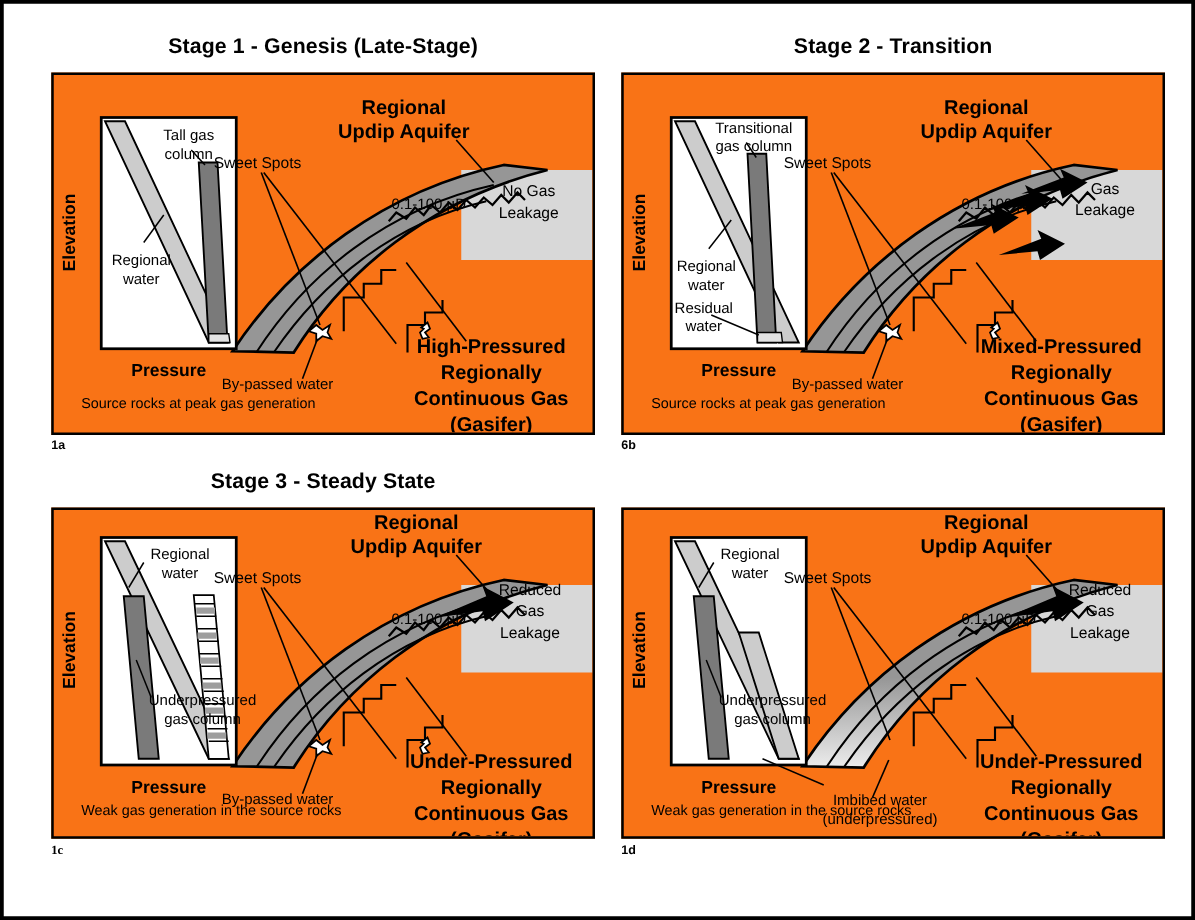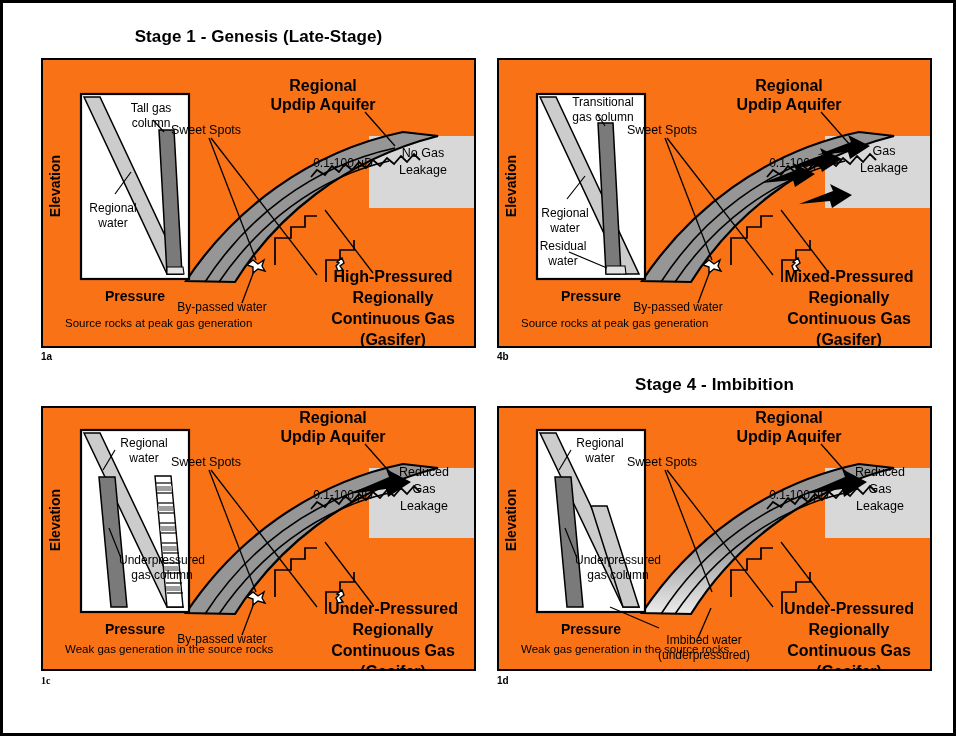--- a/index.html
+++ b/index.html
@@ -132,20 +132,21 @@
           <text x="70" y="167" font-size="12" text-anchor="middle">water</text>
         </svg>
       </div>
 
       <div class="caption" style="left:22px;bottom:17px;">Source rocks at peak gas generation</div>
     </div>
     <div class="panel-label" style="left:5px;top:324px;">1a</div>
   </div>
 
   <div class="quad" style="left:489px;top:24px;width:445px;height:335px;">
+    <div class="qtitle">Stage 2 - Transition</div>
     <div class="panelbox" style="left:5px;top:31px;width:435px;height:290px;">
       <svg width="431" height="286" viewBox="0 0 431 286">
         <rect x="326" y="76" width="105" height="72" fill="#d8d8d8"></rect>
 
         <path d="M143,221 C190,150 265,92 360,72 L395,76 C300,100 232,158 192,222 Z" fill="#969696" stroke="#000" stroke-width="2.2"></path>
 
         <path d="M162,222 C202,160 266,107 352,88" fill="none" stroke="#000" stroke-width="1.6"></path>
         <path d="M176,222 C214,166 272,118 346,101" fill="none" stroke="#000" stroke-width="1.6"></path>
 
         <path d="M262,101 L268,94 L276,99 L283,90 L290,96 L296,88 L303,94 L310,86 L317,92 L324,84 L331,90 L338,82 L345,88 L352,80 L358,86 L365,78 L371,84" fill="none" stroke="#000" stroke-width="1.8" transform="translate(6,16)"></path>
@@ -207,24 +208,25 @@
           <text x="104" y="61" font-size="12" text-anchor="middle">gas column</text>
           <text x="66" y="157" font-size="12" text-anchor="middle">Regional</text>
           <text x="66" y="172" font-size="12" text-anchor="middle">water</text>
           <text x="64" y="190" font-size="12" text-anchor="middle">Residual</text>
           <text x="64" y="205" font-size="12" text-anchor="middle">water</text>
         </svg>
       </div>
 
       <div class="caption" style="left:22px;bottom:17px;">Source rocks at peak gas generation</div>
     </div>
-    <div class="panel-label" style="left:5px;top:324px;">4b</div>
+    <div class="panel-label" style="left:5px;top:324px;">6b</div>
   </div>
 
   <div class="quad" style="left:33px;top:372px;width:445px;height:340px;">
+    <div class="qtitle">Stage 3 - Steady State</div>
     <div class="panelbox" style="left:5px;top:31px;width:435px;height:265px;">
       <svg width="431" height="261" viewBox="0 0 431 261">
         <rect x="326" y="60" width="105" height="70" fill="#d8d8d8"></rect>
 
         <path d="M143,205 C190,134 265,76 360,56 L395,60 C300,84 232,142 192,206 Z" fill="#969696" stroke="#000" stroke-width="2.2"></path>
 
         <path d="M162,206 C202,144 266,91 352,72" fill="none" stroke="#000" stroke-width="1.6"></path>
         <path d="M176,206 C214,150 272,102 346,85" fill="none" stroke="#000" stroke-width="1.6"></path>
 
         <path d="M262,101 L268,94 L276,99 L283,90 L290,96 L296,88 L303,94 L310,86 L317,92 L324,84 L331,90 L338,82 L345,88 L352,80 L358,86 L365,78 L371,84" fill="none" stroke="#000" stroke-width="1.8" transform="translate(6,0)"></path>
@@ -312,21 +314,20 @@
           <text x="119" y="171" font-size="12" text-anchor="middle">gas column</text>
         </svg>
       </div>
 
       <div class="caption" style="left:22px;bottom:14px;">Weak gas generation in the source rocks</div>
     </div>
     <div class="panel-label" style="left:5px;top:300px;font-family:Liberation Serif, serif;">1c</div>
   </div>
 
   <div class="quad" style="left:489px;top:372px;width:445px;height:340px;">
-    <div class="qtitle">Stage 4 - Imbibition</div>
     <div class="panelbox" style="left:5px;top:31px;width:435px;height:265px;">
       <svg width="431" height="261" viewBox="0 0 431 261">
         <defs>
           <linearGradient id="imbibe-grad" x1="0" y1="0" x2="0" y2="1">
             <stop offset="0%" stop-color="#969696"></stop>
             <stop offset="52%" stop-color="#969696"></stop>
             <stop offset="100%" stop-color="#ececec"></stop>
           </linearGradient>
         </defs>
 

